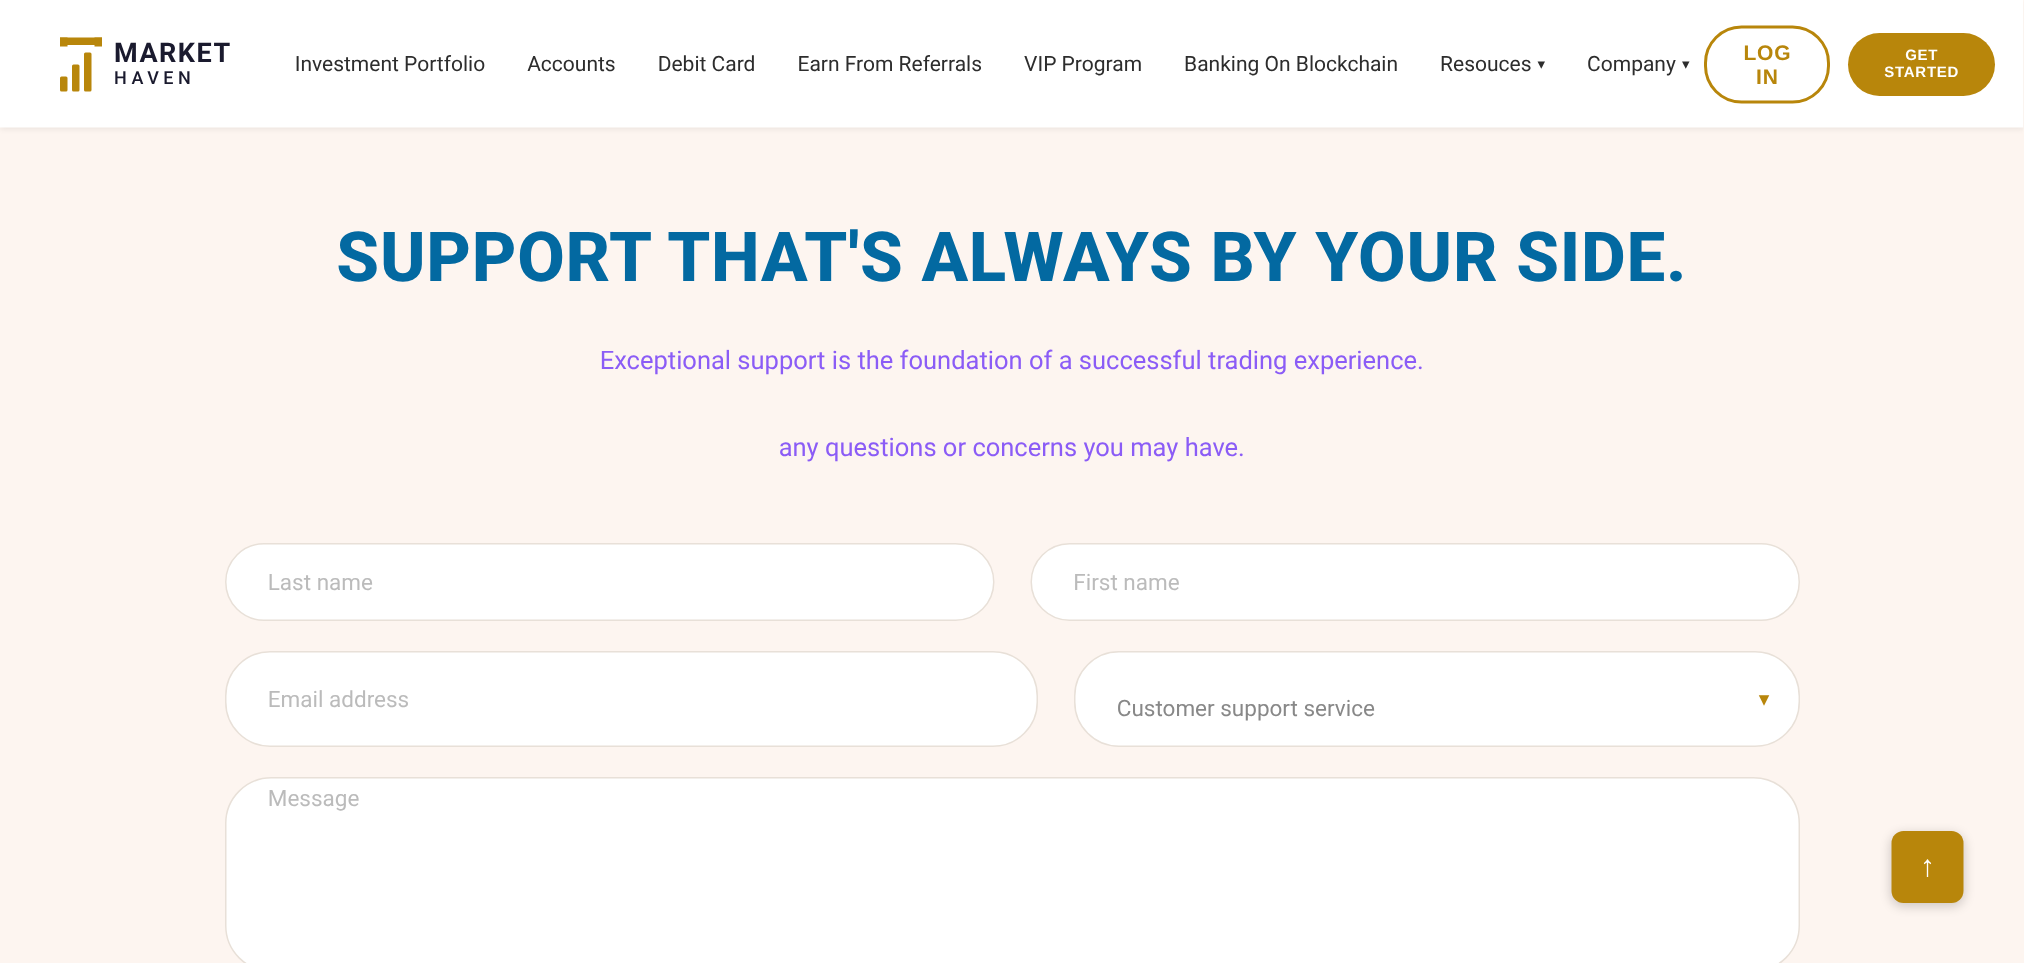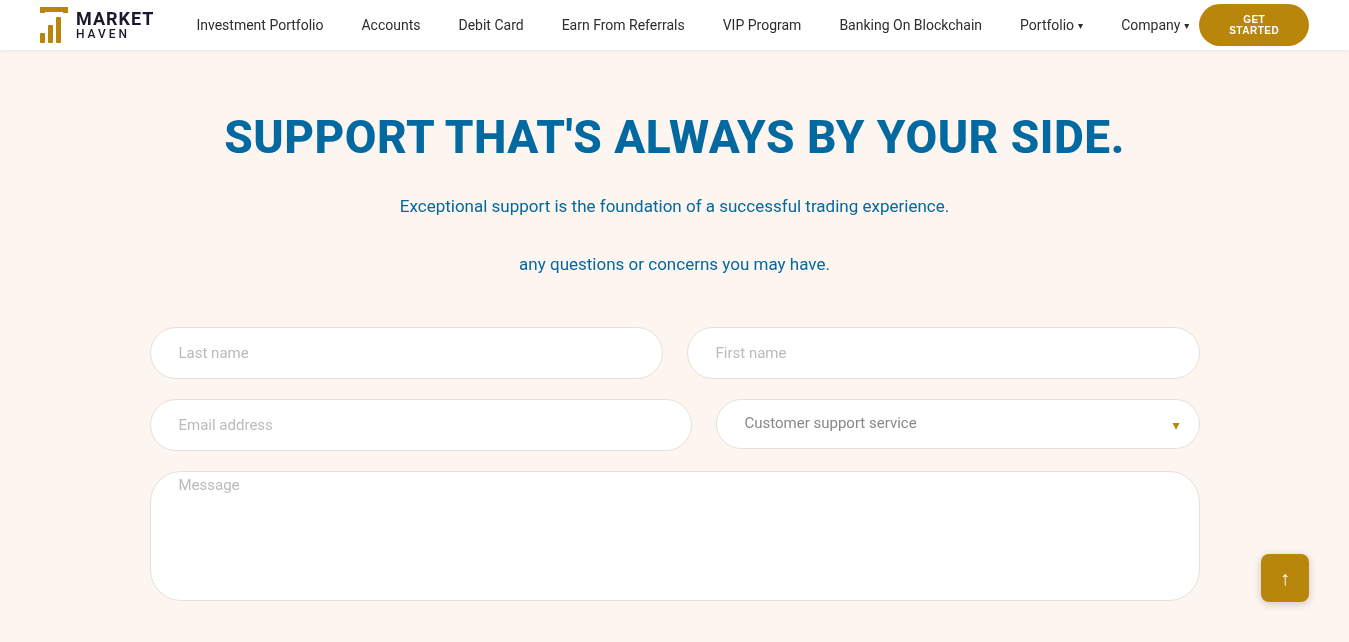--- a/index.html
+++ b/index.html
@@ -15,21 +15,21 @@
       min-height: 642px;
       overflow-x: hidden;
     }
 
     
     .navbar {
       display: flex;
       align-items: center;
       background: #fff;
       padding: 0 40px;
-      height: 50px;
+      height: 85px;
       box-shadow: 0 1px 4px rgba(0,0,0,0.08);
       position: sticky;
       top: 0;
       z-index: 100;
     }
 
     .logo {
       display: flex;
       align-items: center;
       gap: 8px;
@@ -87,21 +87,21 @@
     .logo-text .haven {
       font-size: 12px;
       font-weight: 500;
       color: #1a1a2e;
       letter-spacing: 3px;
     }
 
     .nav-links {
       display: flex;
       align-items: flex-start;
-      gap: 18px;
+      gap: 8px;
       flex: 1;
     }
 
     .nav-link {
       font-size: 14px;
       color: #2d2d2d;
       text-decoration: none;
       padding: 6px 10px;
       white-space: nowrap;
       font-weight: 400;
@@ -163,21 +163,21 @@
       font-size: 46px;
       font-weight: 800;
       color: #0369a1;
       text-align: center;
       letter-spacing: 0.5px;
       margin-bottom: 28px;
     }
 
     .hero-subtitle {
       font-size: 17px;
-      color: #0369a1;
+      color: #8b5cf6;
       text-align: center;
       line-height: 1.7;
       max-width: 700px;
       margin-bottom: 48px;
     }
 
     
     .contact-form {
       width: 100%;
       max-width: 1050px;
@@ -210,21 +210,21 @@
     .form-select-wrapper {
       flex: 1;
       position: relative;
     }
 
     .form-select {
       width: 100%;
       background: #fff;
       border: 1.5px solid #e8e0d8;
       border-radius: 30px;
-      padding: 14px 48px 16px 28px;
+      padding: 28px 48px 16px 28px;
       font-size: 15px;
       color: #888;
       outline: none;
       font-family: inherit;
       appearance: none;
       cursor: pointer;
     }
 
     .select-arrow {
       position: absolute;
@@ -293,30 +293,31 @@
   </a>
 
   <div class="nav-links">
     <a class="nav-link" href="#">Investment Portfolio</a>
     <a class="nav-link" href="#">Accounts</a>
     <a class="nav-link" href="#">Debit Card</a>
     <a class="nav-link" href="#">Earn From Referrals</a>
     <a class="nav-link" href="#">VIP Program</a>
     <a class="nav-link" href="#">Banking On Blockchain</a>
     <a class="nav-link nav-link-dropdown" href="#">
-      <span>Portfolio</span>
+      <span>Resouces</span>
       <span class="dropdown-arrow">▾</span>
     </a>
     <a class="nav-link nav-link-dropdown" href="#">
       <span>Company</span>
       <span class="dropdown-arrow">▾</span>
     </a>
   </div>
 
   <div class="nav-actions">
+    <button class="btn-login">LOG IN</button>
     <button class="btn-get-started">GET STARTED</button>
   </div>
 </nav>
 
 <main class="main-content">
   <h1 class="hero-title">SUPPORT THAT'S ALWAYS BY YOUR SIDE.</h1>
 
   <p class="hero-subtitle">
     <span>Exceptional support is the foundation of a successful trading experience.</span><br>
     <br>

